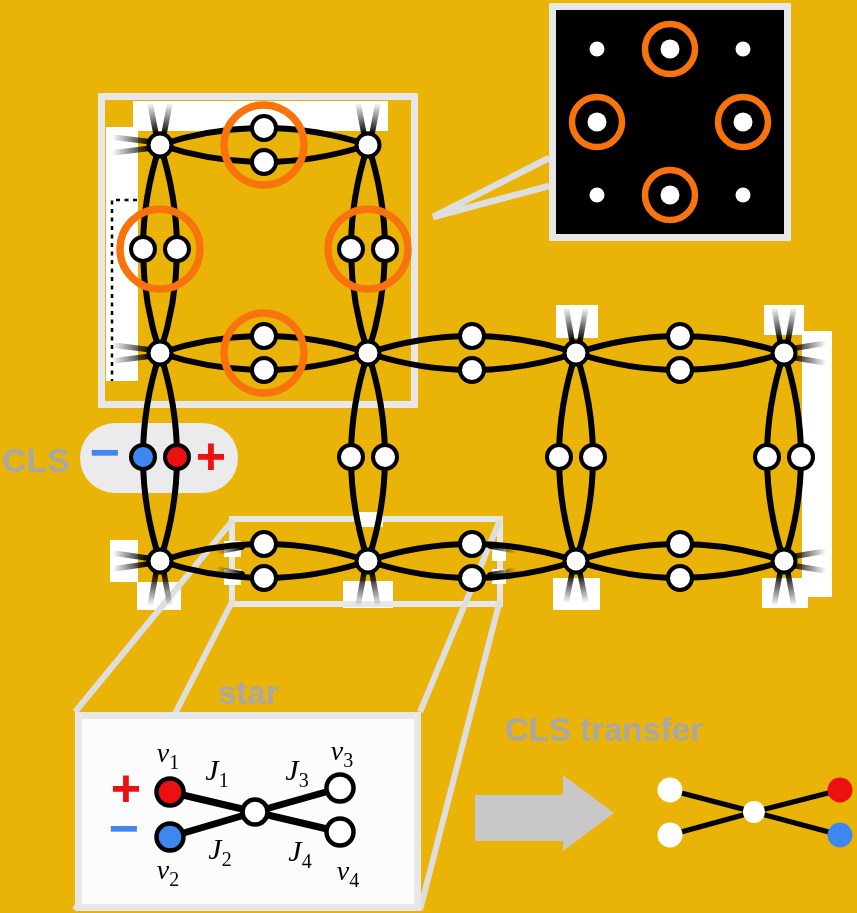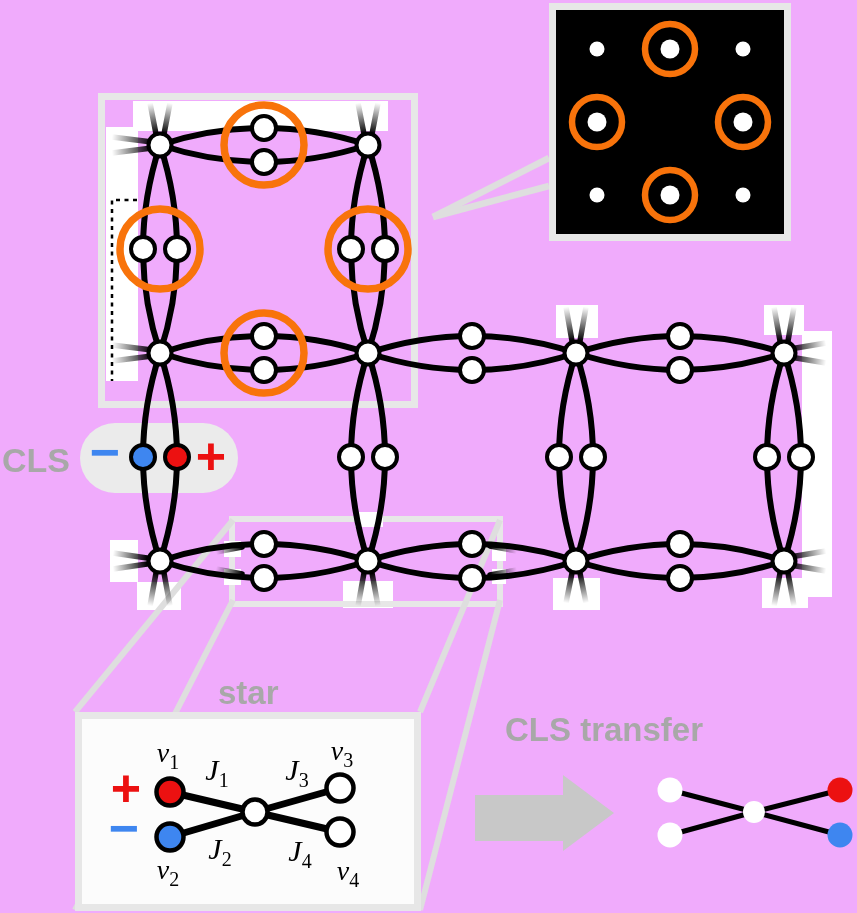--- a/index.html
+++ b/index.html
@@ -1,16 +1,16 @@
 <!DOCTYPE html>
 <html><head>
 <meta charset="utf-8">
 <style>
   html,body{margin:0;padding:0;background:#000;}
-  .stage{position:relative;width:857px;height:913px;background:#f0abfc;overflow:hidden;}
+  .stage{position:relative;width:857px;height:913px;background:#eab308;overflow:hidden;}
   svg{display:block;}
   .lbl-gray{font-family:"Liberation Sans",sans-serif;font-weight:700;font-size:34px;}
   .lbl-star{font-family:"Liberation Sans",sans-serif;font-weight:700;font-size:33px;}
   .sign{font-family:"Liberation Sans",sans-serif;font-weight:700;font-size:52px;}
   .math{font-family:"Liberation Serif","DejaVu Serif",serif;font-style:italic;fill:#000;}
   .mv{font-size:28px;}
   .mj{font-size:30px;}
   .sub{font-style:normal;font-size:20px;}
 </style>
 </head>

